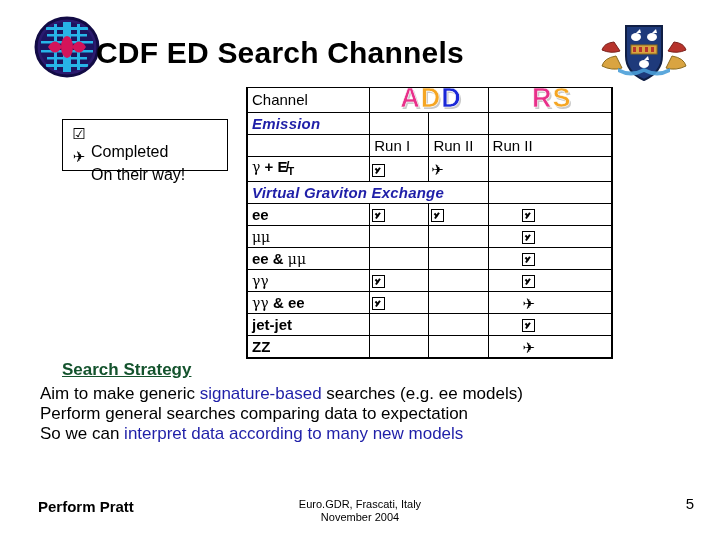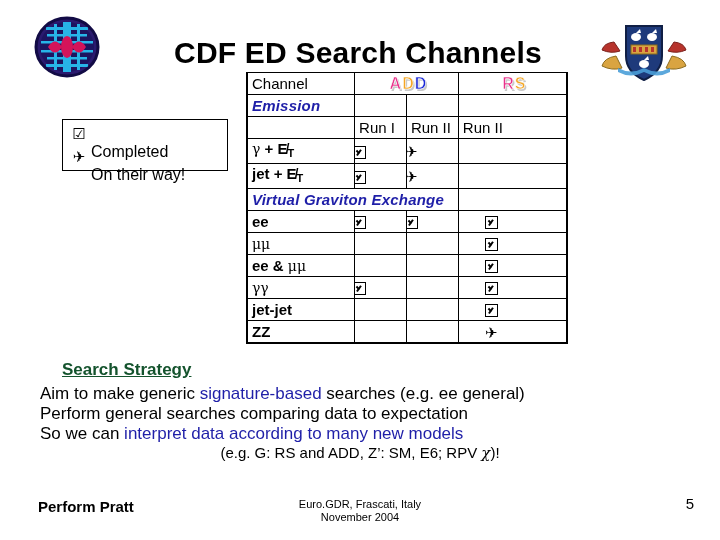--- a/index.html
+++ b/index.html
@@ -10,39 +10,39 @@
     color:#000000;
   }
   .slide{position:absolute;inset:0;}
 
   
   #cdf-logo{position:absolute;left:34px;top:16px;width:66px;height:62px;}
   #uni-logo{position:absolute;left:598px;top:12px;width:92px;height:72px;}
 
   
   #title{
-    position:absolute;left:108px;top:36px;width:500px;
-    text-align:center;
+    position:absolute;left:96px;top:36px;width:500px;
+    text-align:left;
     font-size:30px;font-weight:bold;letter-spacing:.2px;
     color:#000;white-space:nowrap;
   }
 
   
   #legend{
     position:absolute;left:62px;top:119px;width:166px;height:52px;
     border:1px solid #000;background:#fff;
     padding:2px 0 0 6px;box-sizing:border-box;
   }
   #legend .lrow{display:flex;align-items:center;height:23px;font-size:16px;white-space:nowrap;}
   #legend .glyph{width:20px;display:inline-block;text-align:center;font-size:15px;}
   #legend .ltext{padding-left:2px;margin-top:36px;}
 
   
   #tbl{
-    position:absolute;left:246px;top:72px;width:322px;
+    position:absolute;left:246px;top:87px;width:367px;
     border-collapse:collapse;table-layout:fixed;background:#fff;
   }
   #tbl td{
     border:1px solid #000;
     font-size:15px;
     padding:0 0 0 4px;
     height:21px;line-height:20px;
     vertical-align:middle;
     overflow:hidden;white-space:nowrap;
   }
@@ -77,21 +77,21 @@
     content:"";position:absolute;left:4px;top:2px;width:1.5px;height:7px;
     background:#000;transform:rotate(35deg);
   }
   .mark .plane{
     display:inline-block;font-size:15px;line-height:14px;
     margin-left:-46px;vertical-align:middle;
   }
 
   
   .wa{text-align:center;padding:0;}
-  .wa span{font-weight:bold;font-size:16px;font-style:normal;
+  .wa span{font-weight:bold;font-size:27px;font-style:normal;
     letter-spacing:1px;
     -webkit-text-stroke:0.6px #ffffff;
     text-shadow:1.5px 1.5px 0 #c9c9c9;}
 
   
   #strategy{
     position:absolute;left:62px;top:360px;
     font-size:17px;font-weight:bold;color:#14532d;
     text-decoration:underline;
   }
@@ -195,26 +195,20 @@
         <td class="c3 hdr-run">Run II</td>
       </tr>
 
       <tr>
         <td class="c0 chan"><span class="sym">γ</span> + E̸<span class="sub">T</span></td>
         <td class="c1 mark"><span class="box"></span></td>
         <td class="c2 mark"><span class="plane">✈</span></td>
         <td class="c3 mark"></td>
       </tr>
 
-      <tr>
-        <td class="c0 chan">jet + E̸<span class="sub">T</span></td>
-        <td class="c1 mark"><span class="box"></span></td>
-        <td class="c2 mark"><span class="plane">✈</span></td>
-        <td class="c3 mark"></td>
-      </tr>
 
       <tr>
         <td class="c0 sec" colspan="3">Virtual Graviton Exchange</td>
         <td class="c3"></td>
       </tr>
 
       <tr>
         <td class="c0 chan">ee</td>
         <td class="c1 mark"><span class="box"></span></td>
         <td class="c2 mark"><span class="box"></span></td>
@@ -235,52 +229,55 @@
         <td class="c3 mark"><span class="box"></span></td>
       </tr>
 
       <tr>
         <td class="c0 chan"><span class="sym">γγ</span></td>
         <td class="c1 mark"><span class="box"></span></td>
         <td class="c2 mark"></td>
         <td class="c3 mark"><span class="box"></span></td>
       </tr>
 
+      <tr>
+        <td class="c0 chan"><span class="sym">γγ</span> &amp; ee</td>
+        <td class="c1 mark"><span class="box"></span></td>
+        <td class="c2 mark"></td>
+        <td class="c3 mark"><span class="plane">✈</span></td>
+      </tr>
 
       <tr>
         <td class="c0 chan">jet-jet</td>
         <td class="c1 mark"></td>
         <td class="c2 mark"></td>
         <td class="c3 mark"><span class="box"></span></td>
       </tr>
 
       <tr>
         <td class="c0 chan">ZZ</td>
         <td class="c1 mark"></td>
         <td class="c2 mark"></td>
         <td class="c3 mark"><span class="plane">✈</span></td>
       </tr>
     </tbody>
   </table>
 
   <div id="strategy">Search Strategy</div>
 
   <div class="btxt" id="line1">
-    <span>Aim to make generic </span><span class="blue">signature-based</span><span> searches (e.g. ee general)</span>
+    <span>Aim to make generic </span><span class="blue">signature-based</span><span> searches (e.g. ee models)</span>
   </div>
 
   <div class="btxt" id="line2">Perform general searches comparing data to expectation</div>
 
   <div class="btxt" id="line3">
     <span>So we can </span><span class="blue">interpret data according to many new models</span>
   </div>
 
-  <div class="btxt" id="line4">
-    <span>(e.g. G: RS and ADD, Z’: SM, E6; RPV </span><span class="chi">χ</span><span>)!</span>
-  </div>
 
   <div id="f-author">Perform Pratt</div>
   <div id="f-venue">
     <div>Euro.GDR, Frascati, Italy</div>
     <div>November 2004</div>
   </div>
   <div id="f-page">5</div>
 
 </div>
 

